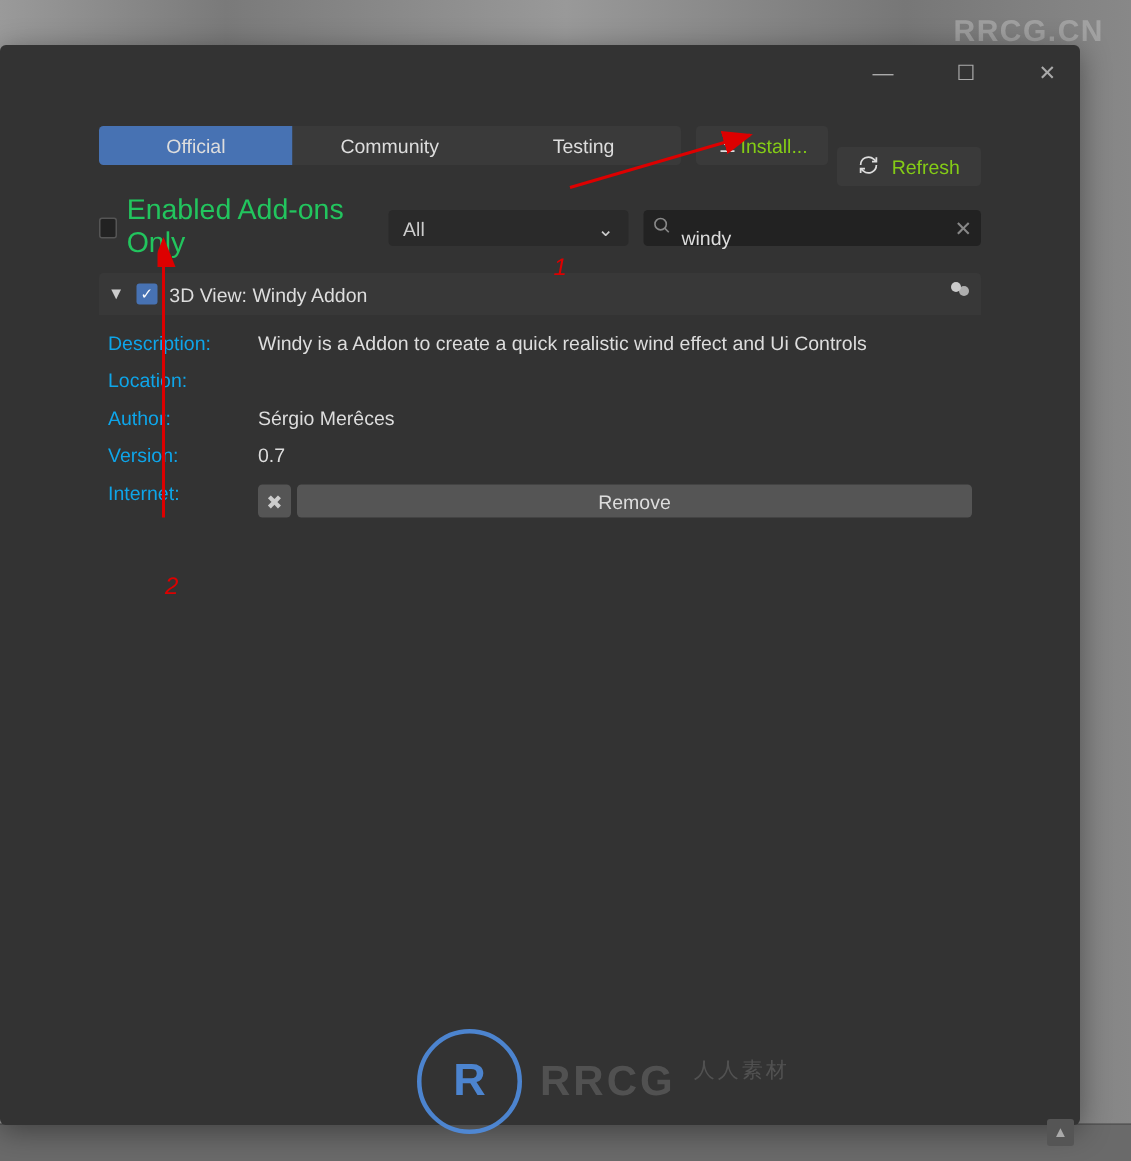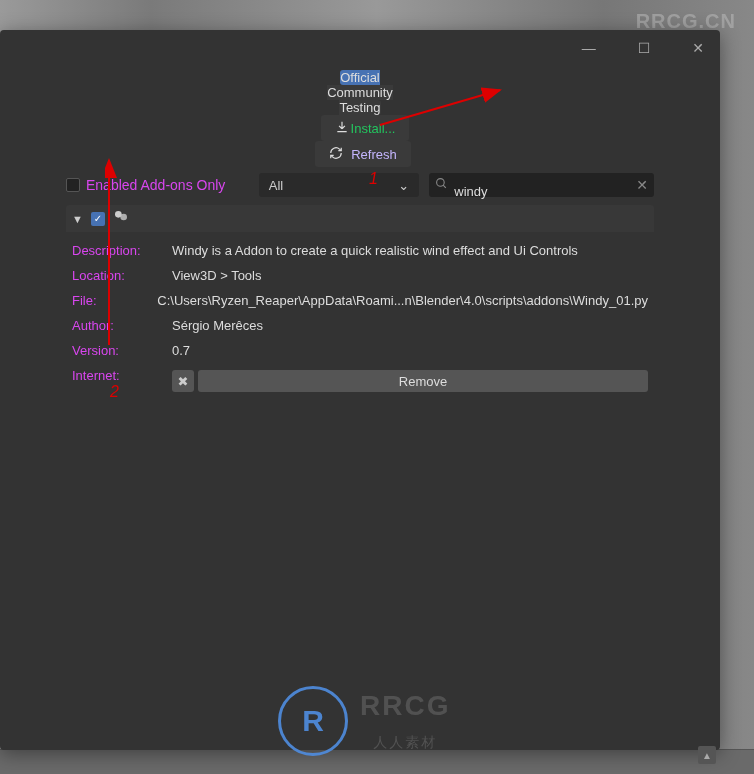--- a/index.html
+++ b/index.html
@@ -6,62 +6,62 @@
 body { width: 754px; height: 774px; background: #888; position: relative; overflow: hidden; }
 
 .bg-3d { position: absolute; inset: 0; background: linear-gradient(90deg, #9a9a9a 0%, #7a7a7a 20%, #999 50%, #777 80%, #888 100%); }
 .bg-floor { position: absolute; bottom: 0; left: 0; right: 0; height: 25px; background: #6a6a6a; border-top: 1px solid #555; }
 
 .watermark-top { position: absolute; top: 10px; right: 18px; color: #bbb; font-weight: bold; font-size: 20px; letter-spacing: 1px; opacity: 0.55; }
 .watermark-mid { position: absolute; top: 355px; left: 202px; display: flex; align-items: center; opacity: 0.3; }
 .watermark-bottom { position: absolute; bottom: 18px; left: 278px; display: flex; align-items: center; opacity: 0.9; }
 .wm-logo { width: 70px; height: 70px; border: 3px solid #4f8de0; border-radius: 50%; display: flex; align-items: center; justify-content: center; color: #4f8de0; font-weight: bold; font-size: 30px; margin-right: 12px; }
 .wm-logo-sm { width: 56px; height: 56px; font-size: 24px; }
-.wm-text { display: flex; flex-direction: column; gap: 12px; }
+.wm-text { display: flex; flex-direction: row; gap: 12px; }
 .wm-main { font-size: 28px; font-weight: bold; color: #bbb; letter-spacing: 2px; }
 .wm-sub { font-size: 14px; color: #bbb; letter-spacing: 2px; text-align: center; }
 
 .sidebar-fragment { position: absolute; left: 0; top: 30px; width: 44px; bottom: 20px; }
 .side-btn { background: #2a2a2a; border-radius: 0 3px 3px 0; height: 26px; margin-bottom: 1px; }
 .side-btn.active { background: #4772b3; }
 .side-label { position: absolute; background: #2a2a2a; color: #ccc; font-size: 13px; padding: 4px 8px; border-radius: 0 3px 3px 0; }
 
 .prefs-window { position: absolute; left: 0; top: 30px; width: 720px; height: 720px; background: #333333; border-radius: 4px; box-shadow: 0 4px 20px rgba(0,0,0,0.4); }
 .titlebar { height: 36px; display: flex; align-items: center; justify-content: space-between; padding: 0 12px; color: #ddd; font-size: 13px; }
 .title-left { padding-left: 2px; }
 .title-right { display: flex; gap: 34px; align-items: center; }
 .title-btn { color: #aaa; font-size: 14px; cursor: pointer; padding: 4px; }
 
-.toolbar { display: flex; gap: 0; padding: 4px 66px 0 66px; align-items: center; flex-direction: column; }
+.toolbar { display: flex; gap: 0; padding: 4px 66px 0 66px; align-items: center; }
 .tab-btn { flex: 1; height: 26px; display: flex; align-items: center; justify-content: center; color: #ddd; font-size: 13px; background: #3a3a3a; border: none; cursor: pointer; }
 .tab-btn:first-child { border-radius: 3px 0 0 3px; }
 .tab-btn.active { background: #4772b3; }
 .tab-btn:nth-child(3) { border-radius: 0 3px 3px 0; }
-.install-btn { margin-left: 10px; height: 26px; padding: 0 14px; background: #3a3a3a; color: #22c55e; font-size: 13px; border: none; border-radius: 3px; display: flex; align-items: center; gap: 2px; cursor: pointer; }
-.refresh-btn { margin-left: 6px; height: 26px; padding: 0 14px; background: #3a3a3a; color: #c4b5fd; font-size: 13px; border: none; border-radius: 3px; display: flex; align-items: center; gap: 8px; cursor: pointer; }
+.install-btn { margin-left: 10px; height: 26px; padding: 0 14px; background: #3a3a3a; color: #84cc16; font-size: 13px; border: none; border-radius: 3px; display: flex; align-items: center; gap: 2px; cursor: pointer; }
+.refresh-btn { margin-left: 6px; height: 26px; padding: 0 14px; background: #3a3a3a; color: #84cc16; font-size: 13px; border: none; border-radius: 3px; display: flex; align-items: center; gap: 8px; cursor: pointer; margin-top: 28px; }
 
 .filter-row { display: flex; gap: 10px; padding: 6px 66px 0 66px; align-items: center; }
-.checkbox-wrap { display: flex; align-items: center; gap: 6px; color: #d946ef; font-size: 14px; flex: 1.3; }
+.checkbox-wrap { display: flex; align-items: center; gap: 6px; color: #22c55e; font-size: 19px; flex: 1.3; }
 .checkbox { width: 14px; height: 14px; background: #222; border: 1px solid #555; border-radius: 2px; cursor: pointer; }
 .dropdown { flex: 1; height: 24px; background: #2a2a2a; color: #ccc; border: none; border-radius: 3px; padding: 0 10px; font-size: 13px; display: flex; align-items: center; justify-content: space-between; cursor: pointer; }
 .search-wrap { flex: 1; height: 24px; background: #222; border-radius: 3px; display: flex; align-items: center; padding: 0 6px; }
 .search-wrap input { flex: 1; background: transparent; border: none; color: #ddd; font-size: 13px; padding: 0 6px; outline: none; margin-top: 12px; }
 .search-icon { color: #888; font-size: 13px; }
 .clear-icon { color: #888; font-size: 14px; cursor: pointer; }
 
 .addon-panel { margin: 8px 66px 0 66px; }
 .addon-header { display: flex; align-items: center; gap: 8px; padding: 4px 6px; background: #383838; border-radius: 3px 3px 0 0; color: #ddd; font-size: 13px; }
 .expand-arrow { color: #ccc; font-size: 11px; cursor: pointer; }
 .addon-check { width: 14px; height: 14px; background: #4772b3; border-radius: 2px; display: flex; align-items: center; justify-content: center; color: white; font-size: 10px; cursor: pointer; }
 .addon-name { flex: 1; }
 .docs-icon { color: #ccc; cursor: pointer; font-size: 15px; }
 
 .addon-details { padding: 6px 6px; color: #ccc; font-size: 13px; }
 .detail-row { display: flex; padding: 5px 0; }
-.detail-label { width: 100px; color: #d946ef; }
+.detail-label { width: 100px; color: #0ea5e9; }
 .detail-value { flex: 1; color: #ddd; }
 .remove-row { display: flex; gap: 4px; margin-top: 2px; }
 .internet-icon { width: 22px; height: 22px; background: #555; border-radius: 3px; display: flex; align-items: center; justify-content: center; color: #ccc; cursor: pointer; font-size: 13px; }
 .remove-btn { flex: 1; height: 22px; background: #555; color: #ddd; border: none; border-radius: 3px; font-size: 13px; cursor: pointer; }
 .anno-1 { position: absolute; top: 170px; left: 369px; color: #d00; font-size: 16px; font-weight: normal; font-style: italic; }
 .anno-2 { position: absolute; top: 383px; left: 110px; color: #d00; font-size: 16px; font-weight: normal; font-style: italic; }
 .scroll-up { position: absolute; bottom: 10px; right: 38px; width: 18px; height: 18px; background: #555; border-radius: 2px; display:flex; align-items:center; justify-content:center; color:#aaa; font-size:10px; cursor:pointer;}
 
 svg.arrow-svg { position: absolute; pointer-events: none; }
 </style>
@@ -146,39 +146,35 @@
       </span>
       <input type="text" value="windy" style="">
       <span class="clear-icon">✕</span>
     </div>
   </div>
 
   <div class="addon-panel">
     <div class="addon-header">
       <span class="expand-arrow">▼</span>
       <span class="addon-check">✓</span>
+      <span class="addon-name">3D View: Windy Addon</span>
       <span class="docs-icon">
         <svg width="16" height="16" viewBox="0 0 24 24" fill="#ccc">
             <circle cx="8" cy="8" r="5"></circle>
             <circle cx="16" cy="12" r="5" fill-opacity="0.8"></circle>
           </svg>
       </span>
     </div>
     <div class="addon-details">
       <div class="detail-row">
         <div class="detail-label">Description:</div>
         <div class="detail-value">Windy is a Addon to create a quick realistic wind effect and Ui Controls</div>
       </div>
       <div class="detail-row">
         <div class="detail-label">Location:</div>
-        <div class="detail-value">View3D &gt; Tools</div>
-      </div>
-      <div class="detail-row">
-        <div class="detail-label">File:</div>
-        <div class="detail-value">C:\Users\Ryzen_Reaper\AppData\Roami...n\Blender\4.0\scripts\addons\Windy_01.py</div>
       </div>
       <div class="detail-row">
         <div class="detail-label">Author:</div>
         <div class="detail-value">Sérgio Merêces</div>
       </div>
       <div class="detail-row">
         <div class="detail-label">Version:</div>
         <div class="detail-value">0.7</div>
       </div>
       <div class="detail-row">

